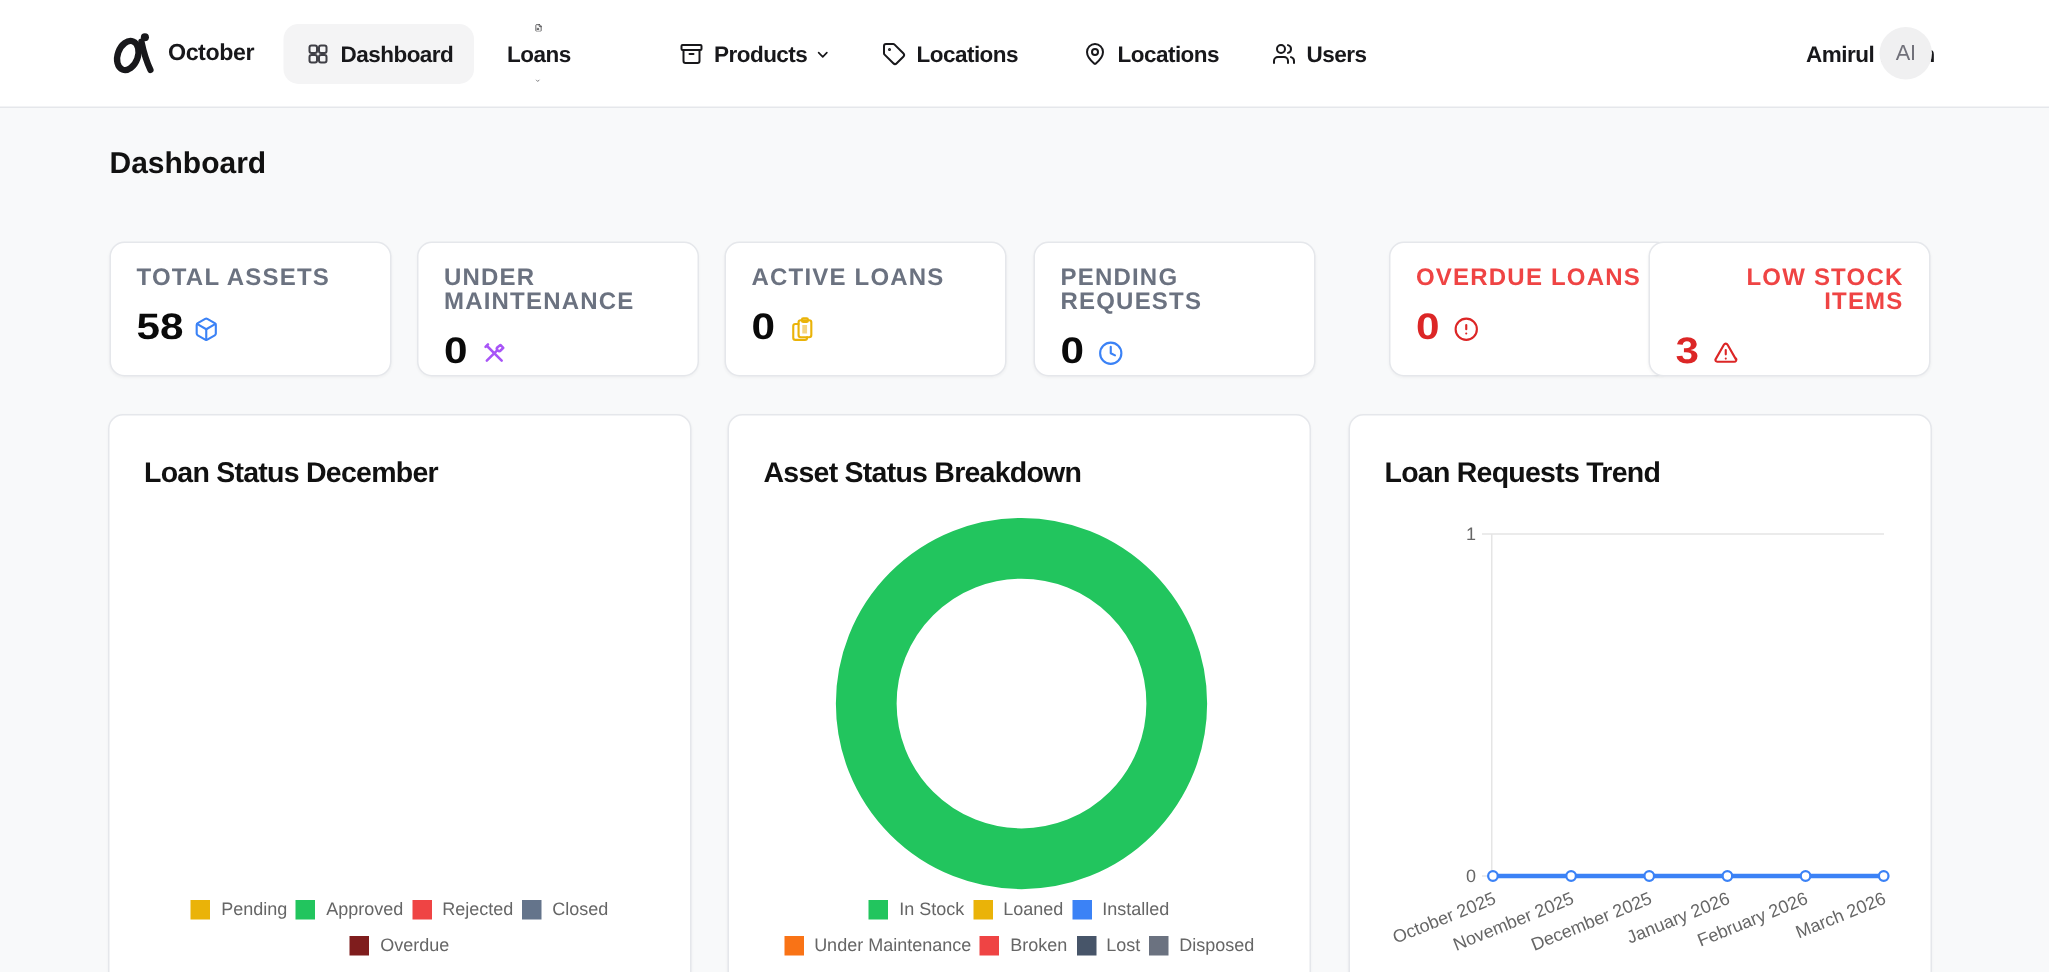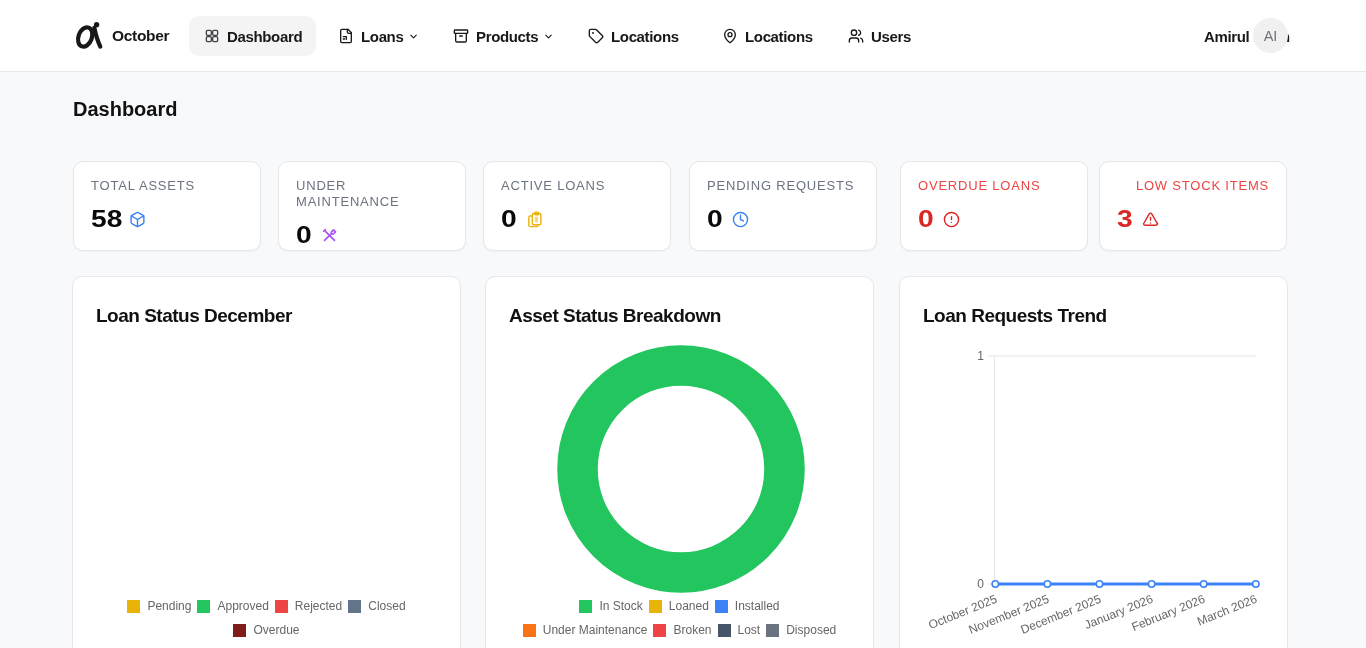--- a/index.html
+++ b/index.html
@@ -9,21 +9,21 @@
 .logo { position:absolute; left:74px; top:21px; }
 .brand { position:absolute; left:112px; top:27px; font-size:15.5px; font-weight:700; color:#18181b; letter-spacing:-0.3px; }
 .pill { position:absolute; left:189px; top:16px; width:127px; height:40px; background:#f4f4f5; border-radius:10px; display:flex; align-items:center; padding-left:15px; gap:7px; }
 .pill span { font-size:15px; font-weight:600; color:#18181b; letter-spacing:-0.35px; }
 .navitem { position:absolute; top:16px; height:40px; display:flex; align-items:center; gap:7px; }
 .navitem span { font-size:15px; font-weight:600; color:#18181b; letter-spacing:-0.35px; }
 .uname { position:absolute; top:16px; height:40px; display:flex; align-items:center; left:1162px; font-size:15px; font-weight:600; color:#18181b; letter-spacing:-0.35px;margin-left:42px; }
 .avatar { position:absolute; left:1253px; top:18px; width:35px; height:35px; border-radius:50%; background:#f0f0f1; display:flex; align-items:center; justify-content:center; font-size:14.5px; font-weight:500; color:#71717a; letter-spacing:-0.2px;text-align:right; }
 .h1 { position:absolute; left:73px; top:95px; font-size:20px; font-weight:700; color:#111; line-height:28px; }
 .scard { position:absolute; top:161px; width:188px; height:90px; background:#fff; border:1px solid #e5e7eb; border-radius:10px; box-shadow:0 1px 2px rgba(0,0,0,.04); padding:16px 17px 14px; }
-.slabel { font-size:13px; font-weight:400; letter-spacing:.8px; color:#6b7280; line-height:16px; }
+.slabel { font-size:16px; font-weight:700; letter-spacing:.8px; color:#6b7280; line-height:16px; }
 .sval { display:flex; align-items:center; gap:11px; margin-top:10px; }
 .sval b { font-size:24.5px; font-weight:700; color:#0a0a0a; line-height:30px; display:inline-block; transform:scaleX(1.15); transform-origin:left center; }
 .red .slabel { color:#ef4444; }
 .red .sval b { color:#dc2626; }
 .ccard { position:absolute; top:276px; width:389px; height:400px; background:#fff; border:1px solid #e5e7eb; border-radius:10px; box-shadow:0 1px 2px rgba(0,0,0,.04); }
 .ctitle { position:absolute; left:23px; top:25px; font-size:19px; font-weight:700; color:#111; line-height:28px; letter-spacing:-0.5px; }
 .legend { position:absolute; left:0; right:0; display:flex; justify-content:center; align-items:center; gap:6px; }
 .li { display:flex; align-items:center; font-size:12px; color:#666; }
 .li i { width:13px; height:13px; display:inline-block; margin-right:7px; }
 svg.ic { display:block; }
@@ -39,21 +39,21 @@
   <div class="brand">October</div>
   <div class="pill">
     <svg class="ic" width="16" height="16" viewBox="0 0 24 24" fill="none" stroke="#3f3f46" stroke-width="2" stroke-linecap="round" stroke-linejoin="round">
         <rect width="7.5" height="7.5" x="3.5" y="3.5" rx="2"></rect>
         <rect width="7.5" height="7.5" x="13" y="3.5" rx="2"></rect>
         <rect width="7.5" height="7.5" x="13" y="13" rx="2"></rect>
         <rect width="7.5" height="7.5" x="3.5" y="13" rx="2"></rect>
       </svg>
     <span>Dashboard</span>
   </div>
-  <div class="navitem" style="left:338px;">
+  <div class="navitem" style="left:338px;flex-direction:column;">
     <svg class="ic" width="16" height="16" viewBox="0 0 24 24" fill="none" stroke="#18181b" stroke-width="2" stroke-linecap="round" stroke-linejoin="round">
         <path d="M15 2H6a2 2 0 0 0-2 2v16a2 2 0 0 0 2 2h12a2 2 0 0 0 2-2V7Z"></path>
         <path d="M14 2v4a2 2 0 0 0 2 2h4"></path>
         <path d="M8 13h4.5v4"></path>
         <path d="M8 16.5h2"></path>
       </svg>
     <span>Loans</span>
     <svg class="ic" width="11" height="11" viewBox="0 0 24 24" fill="none" stroke="#18181b" stroke-width="2.4" stroke-linecap="round" stroke-linejoin="round" style="margin-left:-2px;">
         <path d="m6 9 6 6 6-6"></path>
       </svg>
@@ -136,21 +136,21 @@
 <div class="scard" style="left:689px;">
   <div class="slabel">PENDING REQUESTS</div>
   <div class="sval">
       <b>0</b>
   <svg class="ic" width="17" height="17" viewBox="0 0 24 24" fill="none" stroke="#3b82f6" stroke-width="2" stroke-linecap="round" stroke-linejoin="round">
         <circle cx="12" cy="12" r="10"></circle>
         <polyline points="12 6 12 12 16 14"></polyline>
       </svg>
   </div>
 </div>
-<div class="scard red" style="left:900px;">
+<div class="scard red" style="left:926px;">
   <div class="slabel">OVERDUE LOANS</div>
   <div class="sval">
       <b>0</b>
   <svg class="ic" width="17" height="17" viewBox="0 0 24 24" fill="none" stroke="#dc2626" stroke-width="2" stroke-linecap="round" stroke-linejoin="round">
         <circle cx="12" cy="12" r="10"></circle>
         <line x1="12" x2="12" y1="8" y2="12"></line>
         <line x1="12" x2="12.01" y1="16" y2="16"></line>
       </svg>
   </div>
 </div>

